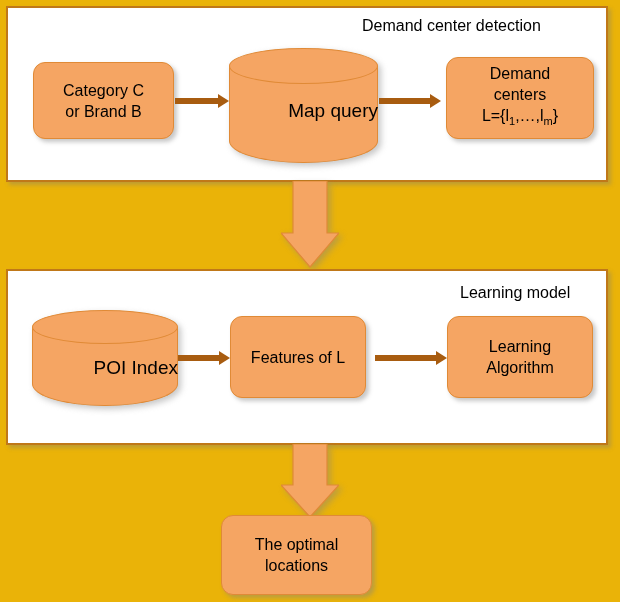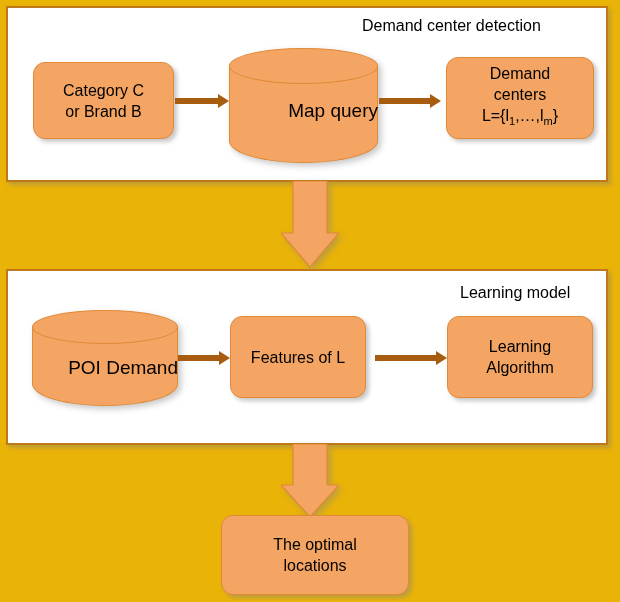--- a/index.html
+++ b/index.html
@@ -176,21 +176,21 @@
     </svg>
   </div>
 
   <div class="group-box" style="left:6px; top:269px; width:602px; height:176px;"></div>
 
   <div class="group-title" style="left:460px; top:283px;">Learning model</div>
 
   <div class="cylinder" style="left:32px; top:310px; width:146px; height:96px;">
     <div class="cyl-body" style="top:17px; height:79px;"></div>
     <div class="cyl-top" style="top:0px; height:34px;"></div>
-    <div class="cyl-label" style="top:48px;">POI Demand</div>
+    <div class="cyl-label" style="top:48px;">POI Index</div>
   </div>
 
   <div class="connector" style="left:178px; top:355px; width:52px;">
     <div class="line" style="width:41px;"></div>
     <div class="head" style="left:41px;"></div>
   </div>
 
   <div class="node-box" style="left:230px; top:316px; width:136px; height:82px;justify-content:center;">
     <div class="label-lines">
       <div>Features of L</div>
@@ -208,20 +208,20 @@
       <div>Algorithm</div>
     </div>
   </div>
 
   <div class="block-arrow" style="left:281px; top:444px; width:58px; height:74px;">
     <svg width="58" height="74" viewBox="0 0 58 74">
       <polygon points="12,0 46,0 46,41 58,41 29,73 0,41 12,41" fill="#F5A563" stroke="#E08A36" stroke-width="1.2"></polygon>
     </svg>
   </div>
 
-  <div class="node-box" style="left:221px; top:515px; width:188px; height:80px;">
+  <div class="node-box" style="left:221px; top:515px; width:151px; height:80px;">
     <div class="label-lines">
       <div>The optimal</div>
       <div>locations</div>
     </div>
   </div>
 
 </div>
 
 </body></html>

